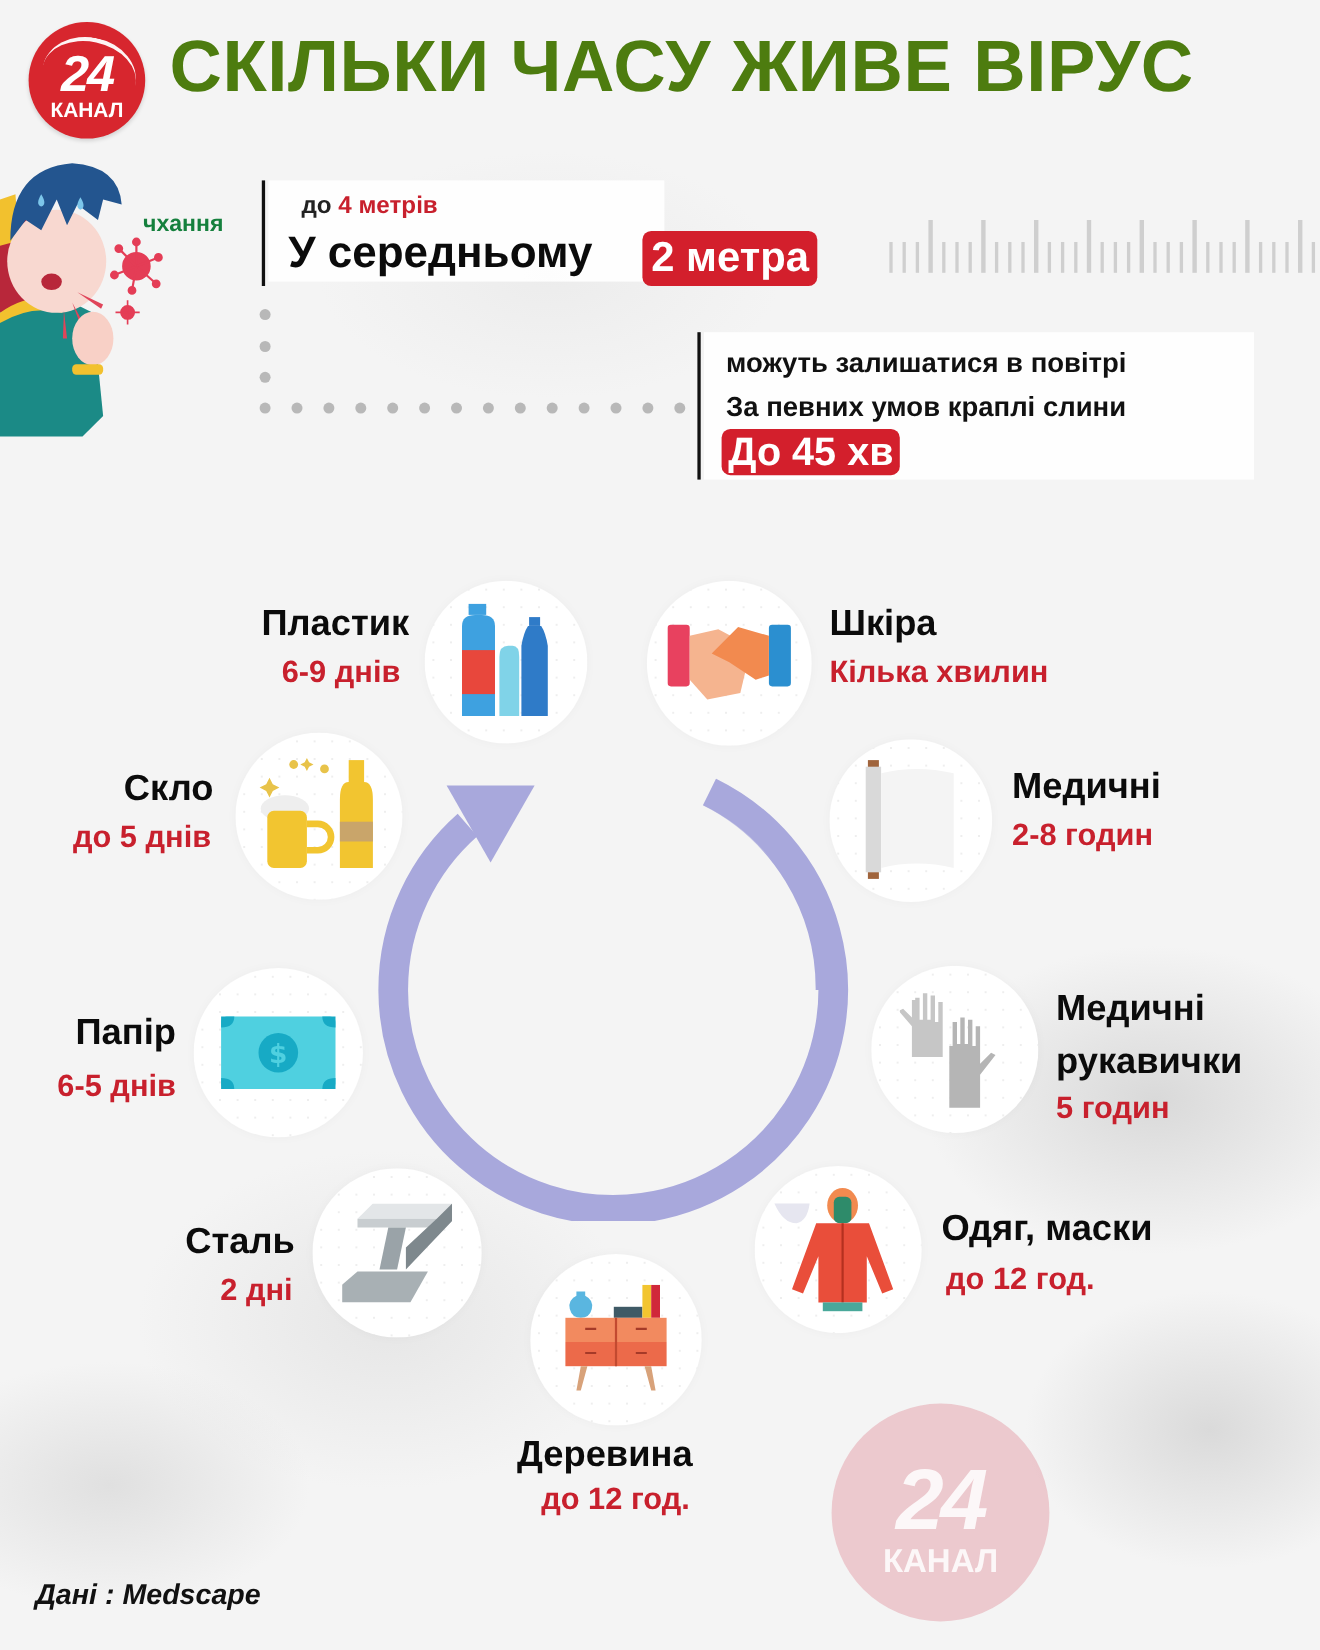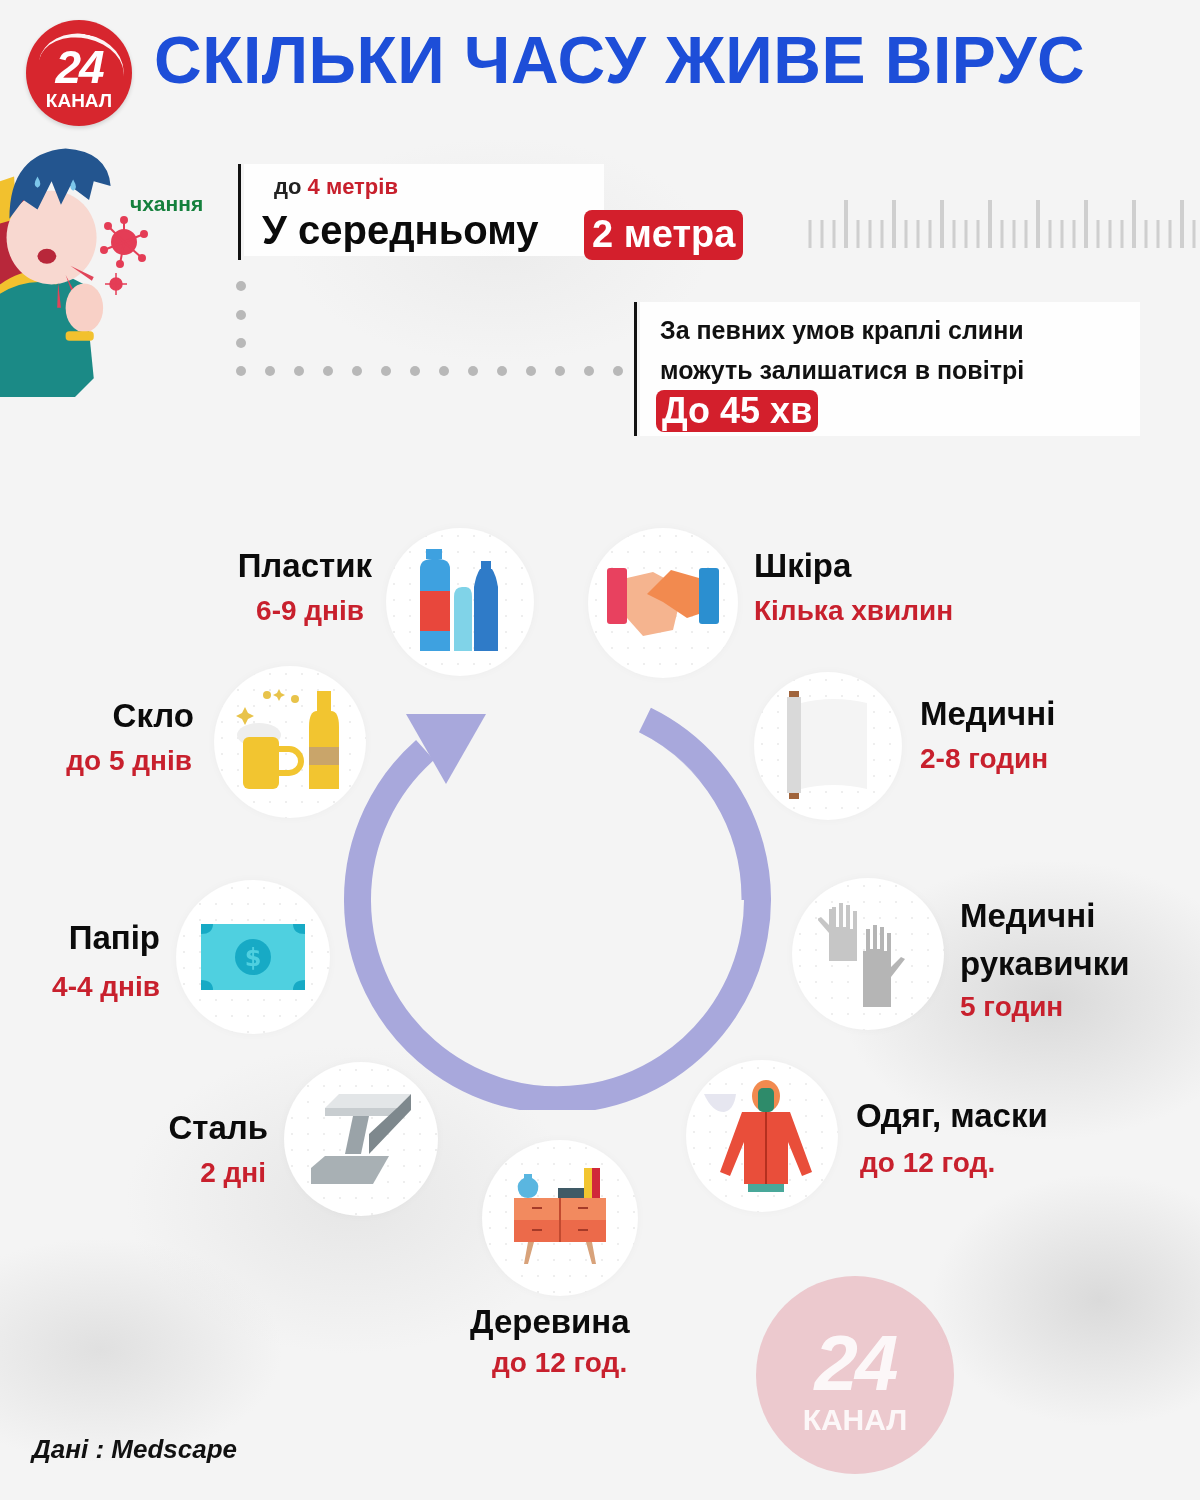--- a/index.html
+++ b/index.html
@@ -29,21 +29,21 @@
   .logo .swoosh {
     position: absolute; left: 12px; top: 14px; width: 86px; height: 70px;
     border-top: 4px solid #fff; border-radius: 50% 50% 0 0; transform: rotate(12deg);
     opacity: 0.95;
   }
   .logo .num { font-weight: bold; font-style: italic; font-size: 46px; line-height: 46px; margin-top: 10px; letter-spacing: -2px; }
   .logo .kanal { font-weight: bold; font-size: 19px; line-height: 22px; letter-spacing: 0px; }
 
   .title {
     position: absolute; left: 154px; top: 22px;
-    font-size: 66px; font-weight: bold; letter-spacing: 0.5px; color: #1d4ed8;
+    font-size: 66px; font-weight: bold; letter-spacing: 0.5px; color: #4d7c0f;
     white-space: nowrap;
   }
 
   
   .person { position: absolute; left: 0; top: 140px; width: 150px; height: 270px; }
   .sneeze-label { position: absolute; left: 130px; top: 192px; font-size: 21px; font-weight: bold; color: #15803d; text-align: right; }
   .vline { position: absolute; background: #111; width: 3px; }
   .info-box { position: absolute; background: rgba(255,255,255,0.9); }
   .upto { position: absolute; left: 264px; top: 174px; font-size: 22px; font-weight: bold; color: #222; margin-left: 10px; }
   .upto .red { color: #c8202d; }
@@ -201,22 +201,22 @@
   <div class="dot" style="left:497px;top:366px"></div>
   <div class="dot" style="left:526px;top:366px"></div>
   <div class="dot" style="left:555px;top:366px"></div>
   <div class="dot" style="left:584px;top:366px"></div>
   <div class="dot" style="left:613px;top:366px"></div>
 </div>
 
 <div class="vline" style="left:634px;top:302px;height:134px;"></div>
 <div class="info-box" style="left:640px;top:302px;width:500px;height:134px;"></div>
 <div class="air-text">
+  <div>можуть залишатися в повітрі</div>
   <div>За певних умов краплі слини</div>
-  <div>можуть залишатися в повітрі</div>
 </div>
 <div class="badge badge-45">До 45 хв</div>
 
 <svg class="ring" viewBox="0 0 440 420">
   <defs>
     <linearGradient id="fade" x1="0" y1="0" x2="0" y2="1">
       <stop offset="0" stop-color="#a8a8dc" stop-opacity="0.2"></stop>
       <stop offset="0.35" stop-color="#a8a8dc" stop-opacity="1"></stop>
     </linearGradient>
   </defs>
@@ -281,21 +281,21 @@
 
 <div class="circle" style="left:176px;top:880px;width:154px;height:154px">
   <svg width="108" height="70" viewBox="0 0 108 70">
     <rect x="2" y="2" width="104" height="66" rx="5" fill="#4fd0e0"></rect>
     <path d="M2 12 Q14 12 14 2 H2 Z M106 12 Q94 12 94 2 H106 Z M2 58 Q14 58 14 68 H2 Z M106 58 Q94 58 94 68 H106 Z" fill="#17aac5"></path>
     <circle cx="54" cy="35" r="18" fill="#17aac5"></circle>
     <text x="54" y="44" font-size="24" text-anchor="middle" fill="#4fd0e0" font-family="DejaVu Sans, sans-serif" font-weight="bold">$</text>
   </svg>
 </div>
 <div class="item-name r" style="right:1040px;top:918px">Папір</div>
-<div class="item-val r" style="right:1040px;top:970px">4-4 днів</div>
+<div class="item-val r" style="right:1040px;top:970px">6-5 днів</div>
 
 <div class="circle" style="left:792px;top:878px;width:152px;height:152px">
   <svg width="100" height="110" viewBox="0 0 100 110">
     <g fill="#c6c6c6">
       <path d="M14 8 h4 v20 h3 v-24 h4 v24 h3 v-22 h4 v24 h3 v-18 h4 v50 h-28 v-28 l-12 -14 l4 -2 l8 8 v-16 h3z"></path>
     </g>
     <g fill="#b5b5b5">
       <path d="M48 30 h4 v20 h3 v-24 h4 v24 h3 v-22 h4 v24 h3 v-18 h4 v34 l10 -10 l4 2 l-14 18 v30 h-28 v-56 h3z"></path>
     </g>
   </svg>

